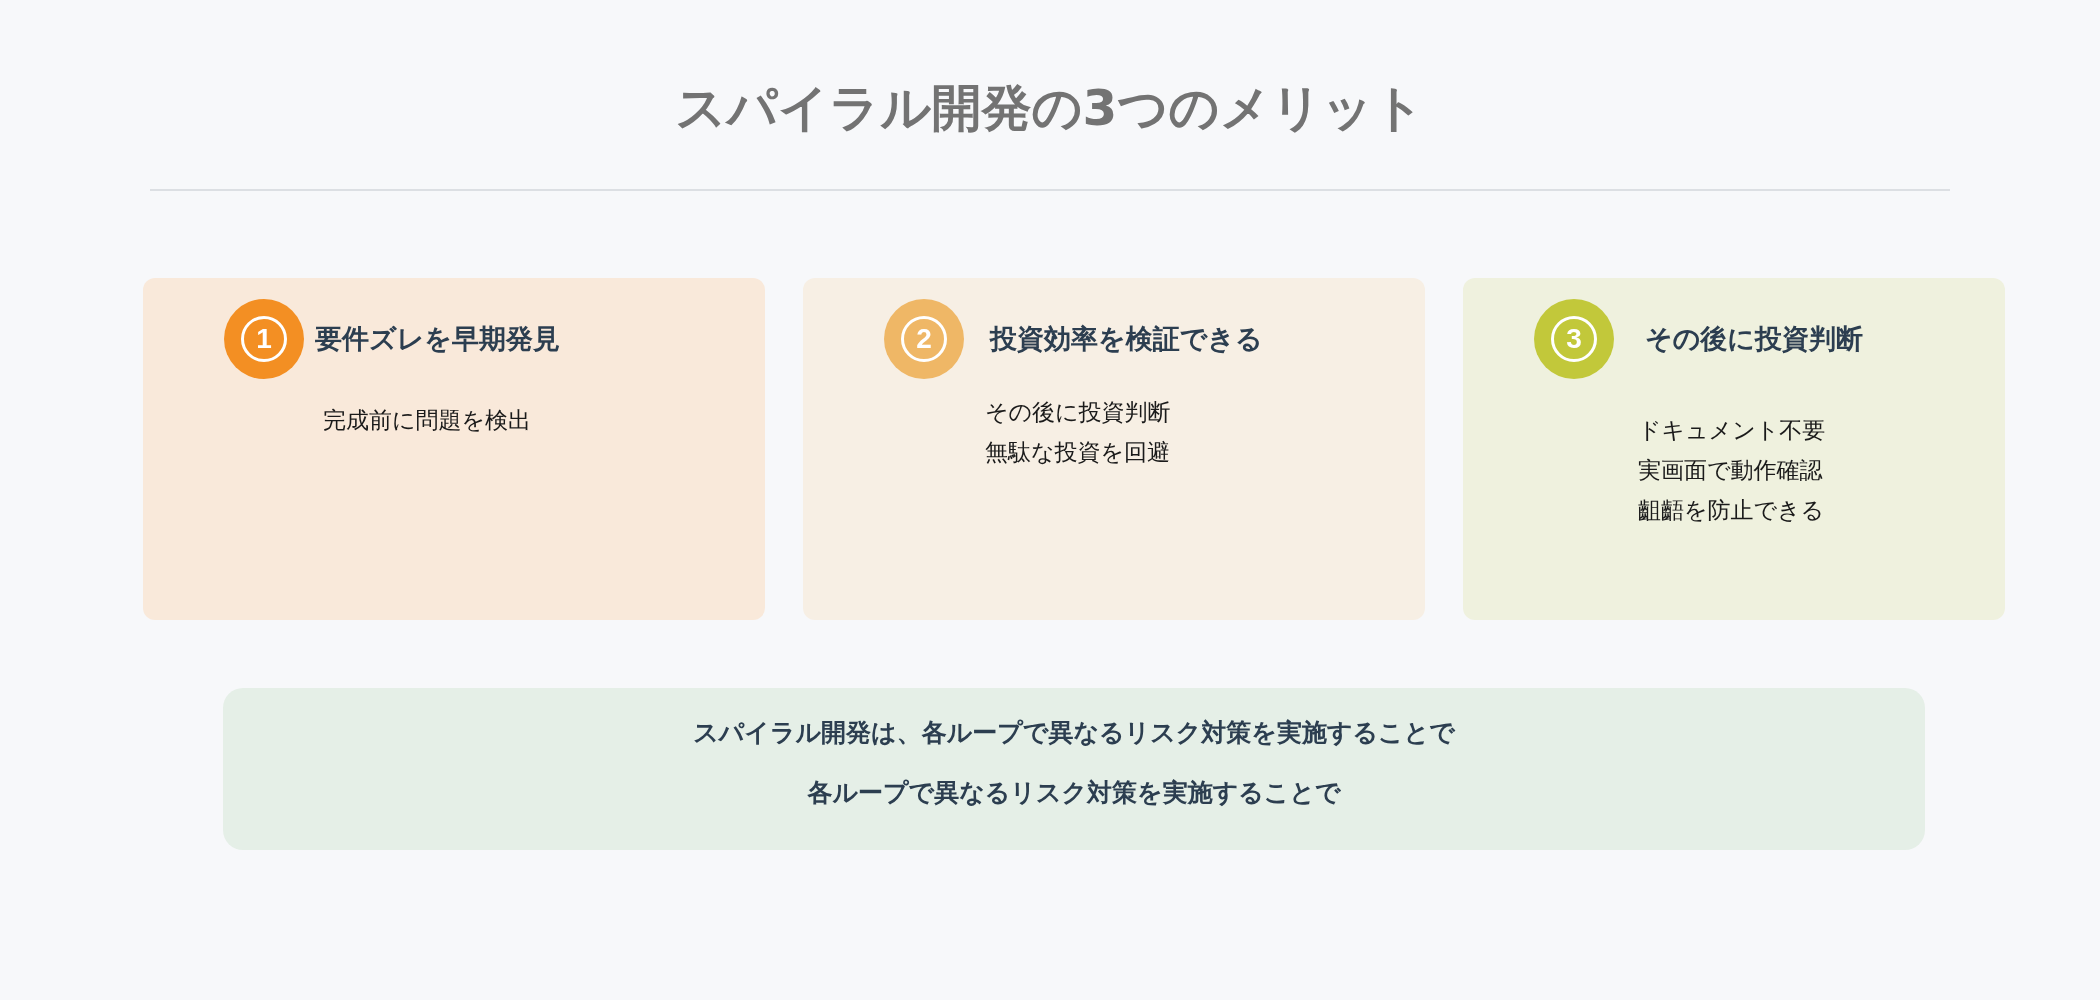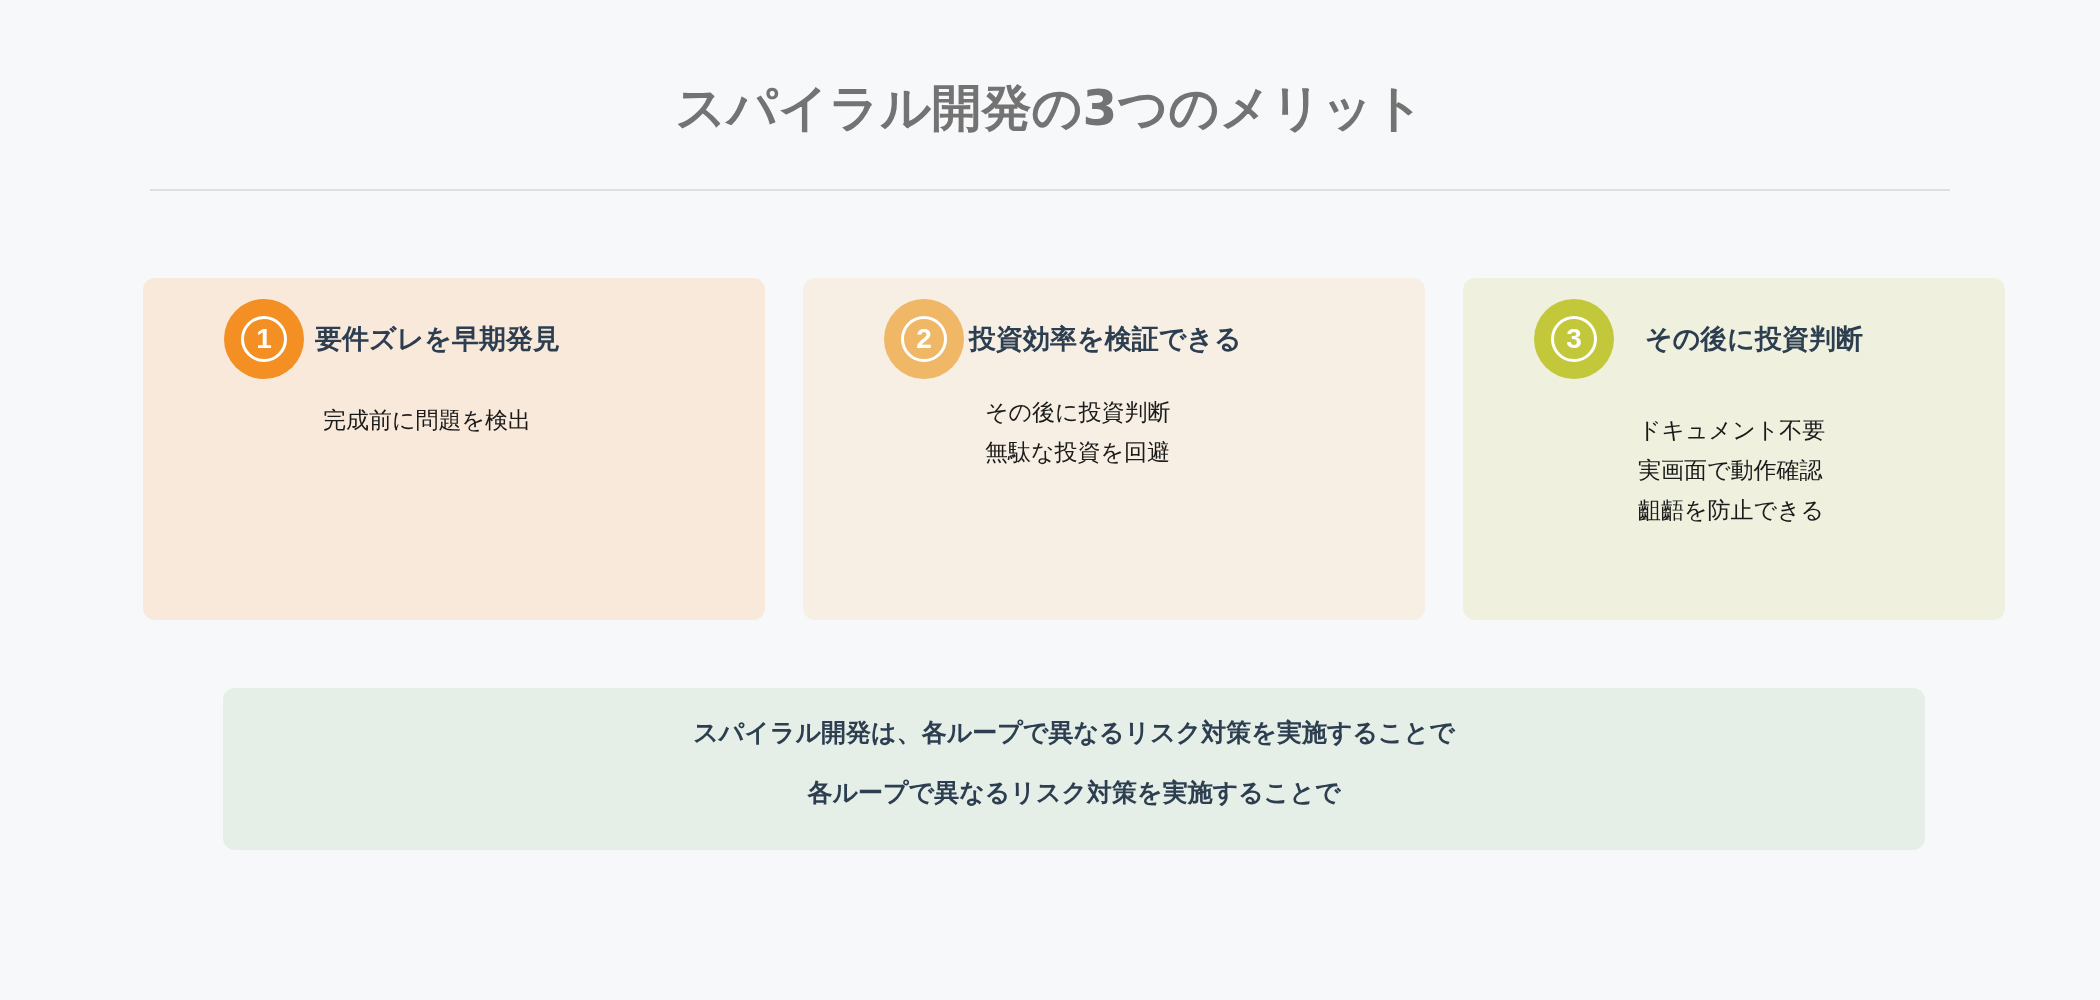--- a/index.html
+++ b/index.html
@@ -96,21 +96,21 @@
     .card-body li {
       height: 40px;
     }
     .banner {
       position: absolute;
       left: 223px;
       top: 688px;
       width: 1702px;
       height: 162px;
       background: #e5efe7;
-      border-radius: 12px;
+      border-radius: 20px;
     }
     .banner-line {
       position: absolute;
       left: 0;
       width: 100%;
       text-align: center;
       font-size: 25px;
       font-weight: bold;
       color: #2c3e50;
       height: 36px;
@@ -132,21 +132,21 @@
   <h2 class="card-title" style="left:172px;">要件ズレを早期発見</h2>
   <ul class="card-body" style="left:180px;top:122px;">
     <li>完成前に問題を検出</li>
   </ul>
 </section>
 
 <section class="card card-2" style="background:#f7efe4;">
   <div class="badge" style="left:81px;background:#efb766;">
     <div class="badge-ring">2</div>
   </div>
-  <h2 class="card-title" style="left:166px;">投資効率を検証できる</h2>
+  <h2 class="card-title" style="left:187px;">投資効率を検証できる</h2>
   <ul class="card-body" style="left:182px;top:114px;">
     <li>その後に投資判断</li>
     <li>無駄な投資を回避</li>
   </ul>
 </section>
 
 <section class="card card-3" style="background:#eff1de;">
   <div class="badge" style="left:71px;background:#c2c83a;">
     <div class="badge-ring">3</div>
   </div>

